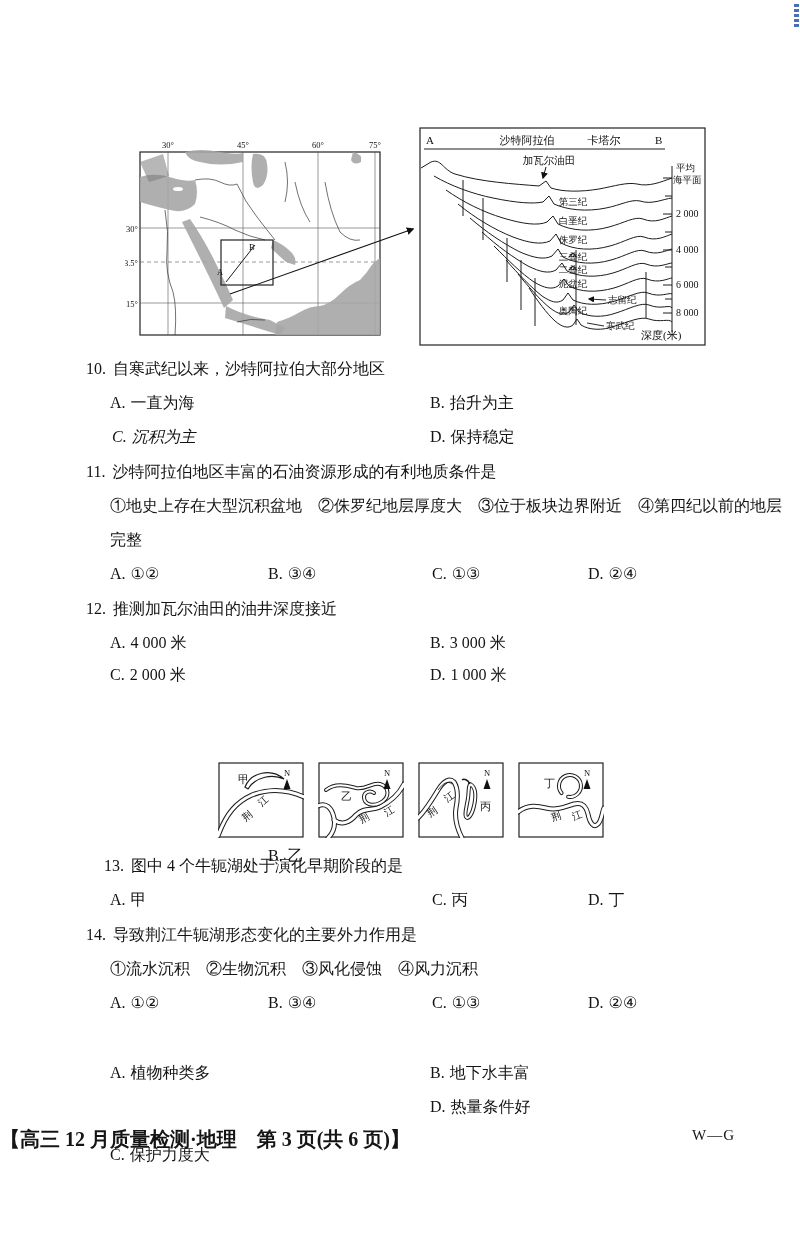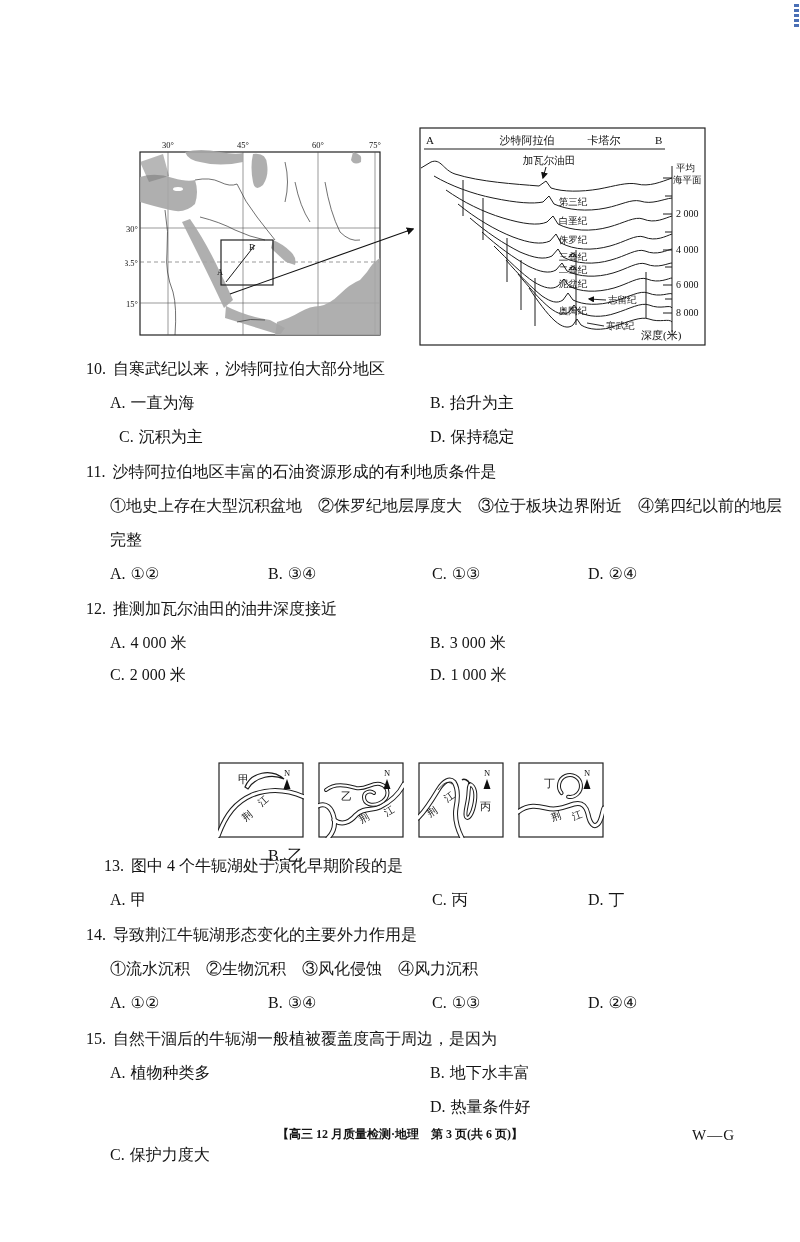--- a/index.html
+++ b/index.html
@@ -4,21 +4,21 @@
 <style>
   html,body{margin:0;padding:0;background:#e8e8e8;}
   .page{position:relative;width:800px;height:1242px;background:#ffffff;margin:0 auto;
         font-family:"Liberation Serif","DejaVu Serif",serif;color:#141414;overflow:hidden;}
   .para{position:absolute;left:80px;width:676px;font-size:16px;line-height:35px;
         text-align:justify;text-indent:27px;}
   .t{position:absolute;white-space:nowrap;font-size:16px;line-height:21px;}
   .num{display:inline-block;margin-right:7px;}
   .olabel{display:inline-block;}
   .otext{display:inline-block;margin-left:5px;}
-  .footer-center{position:absolute;left:0;width:800px;text-align:center;font-size:12px;font-weight:600;}
+  .footer-center{position:absolute;left:0;width:800px;font-size:20px;font-weight:600;}
   .footer-code{position:absolute;font-size:15px;letter-spacing:1px;}
   .figure-svg{position:absolute;}
   .oxbow-row{position:absolute;left:0;top:762px;width:800px;display:flex;
              justify-content:center;gap:14px;padding-left:22px;box-sizing:border-box;}
   svg text{fill:#111;}
   .frame{fill:none;stroke:#222;stroke-width:1.2;}
   .grid{stroke:#555;stroke-width:0.6;fill:none;}
   .coast{stroke:#333;stroke-width:0.7;fill:none;}
   .sea{fill:#a6a6a6;stroke:none;opacity:0.9;}
   .stratum{fill:none;stroke:#1c1c1c;stroke-width:1;}
@@ -162,21 +162,21 @@
       <text class="lbl-top" x="516" y="217">深度(米)</text>
     </g>
   </svg>
 
   <div class="t" style="left:86px;top:358px;">
     <span class="num">10.</span><span>自寒武纪以来，沙特阿拉伯大部分地区</span></div>
   <div class="t" style="left:110px;top:392px;">
     <span class="olabel">A.</span><span class="otext">一直为海</span></div>
   <div class="t" style="left:430px;top:392px;">
     <span class="olabel">B.</span><span class="otext">抬升为主</span></div>
-  <div class="t" style="left:119px;top:426px;">
+  <div class="t" style="left:112px;top:426px;font-style:italic;">
     <span class="olabel">C.</span><span class="otext">沉积为主</span></div>
   <div class="t" style="left:430px;top:426px;">
     <span class="olabel">D.</span><span class="otext">保持稳定</span></div>
 
   <div class="t" style="left:86px;top:461px;">
     <span class="num">11.</span><span>沙特阿拉伯地区丰富的石油资源形成的有利地质条件是</span></div>
   <div class="t" style="left:110px;top:495px;">①地史上存在大型沉积盆地　②侏罗纪地层厚度大　③位于板块边界附近　④第四纪以前的地层</div>
   <div class="t" style="left:110px;top:529px;">完整</div>
   <div class="t" style="left:110px;top:563px;">
     <span class="olabel">A.</span><span class="otext">①②</span></div>
@@ -273,22 +273,20 @@
   <div class="t" style="left:110px;top:958px;">①流水沉积　②生物沉积　③风化侵蚀　④风力沉积</div>
   <div class="t" style="left:110px;top:992px;">
     <span class="olabel">A.</span><span class="otext">①②</span></div>
   <div class="t" style="left:268px;top:992px;">
     <span class="olabel">B.</span><span class="otext">③④</span></div>
   <div class="t" style="left:432px;top:992px;">
     <span class="olabel">C.</span><span class="otext">①③</span></div>
   <div class="t" style="left:588px;top:992px;">
     <span class="olabel">D.</span><span class="otext">②④</span></div>
 
-  <div class="t" style="left:86px;top:1028px;">
-    <span class="num">15.</span><span>自然干涸后的牛轭湖一般植被覆盖度高于周边，是因为</span></div>
   <div class="t" style="left:110px;top:1062px;">
     <span class="olabel">A.</span><span class="otext">植物种类多</span></div>
   <div class="t" style="left:430px;top:1062px;">
     <span class="olabel">B.</span><span class="otext">地下水丰富</span></div>
   <div class="t" style="left:110px;top:1096px;margin-top:48px;">
     <span class="olabel">C.</span><span class="otext">保护力度大</span></div>
   <div class="t" style="left:430px;top:1096px;">
     <span class="olabel">D.</span><span class="otext">热量条件好</span></div>
 
   <div class="footer-center" style="top:1126px;">【高三 12 月质量检测·地理　第 3 页(共 6 页)】</div>

